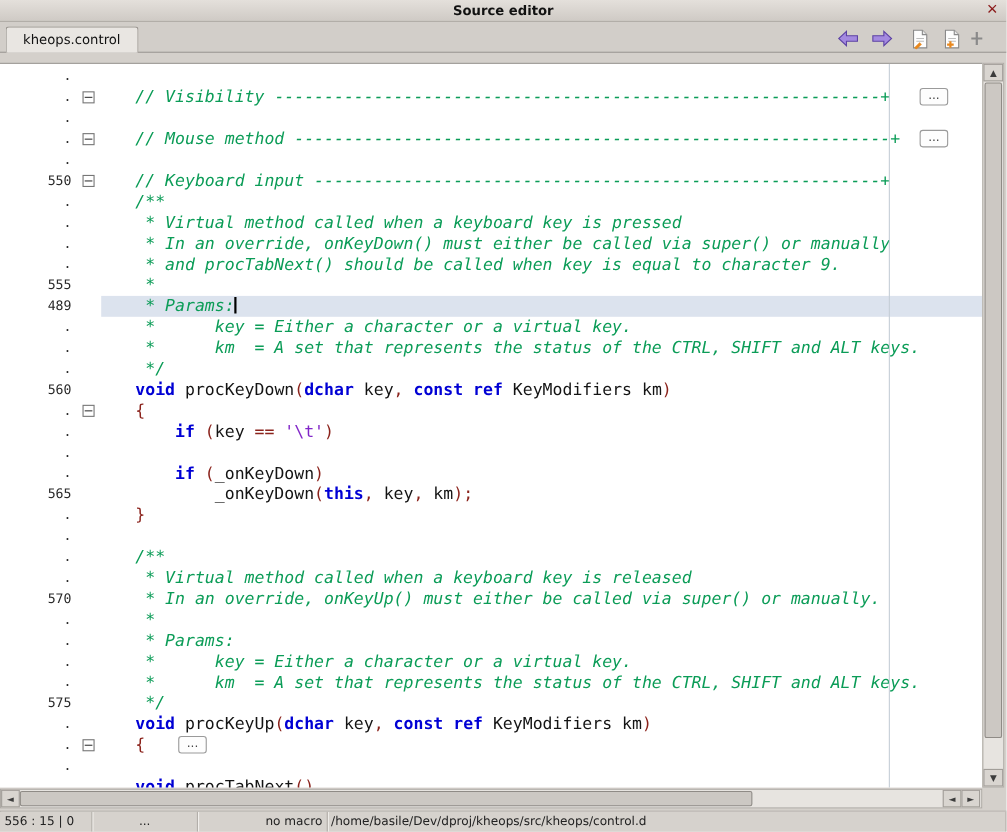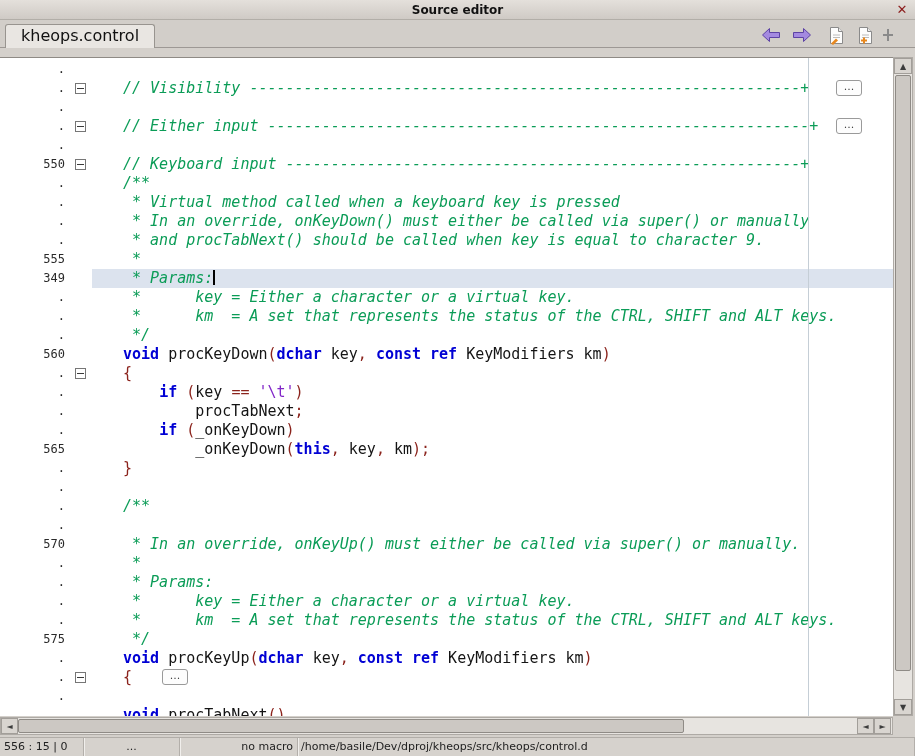--- a/index.html
+++ b/index.html
@@ -12,21 +12,21 @@
     display:flex; align-items:center; justify-content:center; }
   .title { font-size:12px; font-weight:bold; color:#111; }
   .close-btn { position:absolute; right:5px; top:2px; width:16px; height:16px;
     color:#8b1a1a; font-size:13px; font-weight:bold; text-align:center; line-height:16px; cursor:pointer; }
 
   
   .tabbar { position:absolute; top:20px; left:0; width:915px; height:28px;
     background:#d2cec9; border-bottom:1px solid #9d9894; }
   .tab { position:absolute; left:5px; top:4px; height:24px; padding:0 15px;
     background:#e9e6e2; border:1px solid #98948f; border-bottom:none;
-    border-radius:3px 3px 0 0; font-size:16px; line-height:22px; color:#111; cursor:pointer; }
+    border-radius:3px 3px 0 0; font-size:12px; line-height:22px; color:#111; cursor:pointer; }
   .toolbar-btn { position:absolute; top:4px; width:24px; height:22px;
     display:flex; align-items:center; justify-content:center; cursor:pointer; }
 
   
   .editor { position:absolute; top:57px; left:0; width:915px; height:659px; }
   .viewport { position:absolute; left:0; top:0; width:893px; height:659px;
     background:#fff; overflow:hidden; border-top:1px solid #8e8a85; }
   .code-lines { padding-top:2px; }
   .code-row { display:flex; height:19px; }
   .gutter-num { width:70px; flex:none; text-align:right; padding-right:5px;
@@ -148,21 +148,21 @@
         <div class="code-row">
           <div class="gutter-num">.</div>
           <div class="gutter-fold"></div>
           <div class="code-text"></div>
         </div>
         <div class="code-row">
           <div class="gutter-num">.</div>
           <div class="gutter-fold">
             <span class="fold-box"></span>
           </div>
-          <div class="code-text"><span class="tok-cm">// Either input </span><span class="tok-cm">------------------------------------------------------------</span><span class="tok-cm">+</span><span class="ellipsis-box right">...</span></div>
+          <div class="code-text"><span class="tok-cm">// Mouse method </span><span class="tok-cm">------------------------------------------------------------</span><span class="tok-cm">+</span><span class="ellipsis-box right">...</span></div>
         </div>
         <div class="code-row">
           <div class="gutter-num">.</div>
           <div class="gutter-fold"></div>
           <div class="code-text"></div>
         </div>
         <div class="code-row">
           <div class="gutter-num">550</div>
           <div class="gutter-fold">
             <span class="fold-box"></span>
@@ -188,21 +188,21 @@
           <div class="gutter-num">.</div>
           <div class="gutter-fold"></div>
           <div class="code-text"><span class="tok-cm"> * and procTabNext() should be called when key is equal to character 9.</span></div>
         </div>
         <div class="code-row">
           <div class="gutter-num">555</div>
           <div class="gutter-fold"></div>
           <div class="code-text"><span class="tok-cm"> *</span></div>
         </div>
         <div class="code-row current">
-          <div class="gutter-num">349</div>
+          <div class="gutter-num">489</div>
           <div class="gutter-fold"></div>
           <div class="code-text"><span class="tok-cm"> * Params:</span><span class="caret"></span></div>
         </div>
         <div class="code-row">
           <div class="gutter-num">.</div>
           <div class="gutter-fold"></div>
           <div class="code-text"><span class="tok-cm"> *      key = Either a character or a virtual key.</span></div>
         </div>
         <div class="code-row">
           <div class="gutter-num">.</div>
@@ -227,21 +227,20 @@
           <div class="code-text"><span class="tok-sym">{</span></div>
         </div>
         <div class="code-row">
           <div class="gutter-num">.</div>
           <div class="gutter-fold"></div>
           <div class="code-text"><span class="tok-id">    </span><span class="tok-kw">if</span><span class="tok-id"> </span><span class="tok-sym">(</span><span class="tok-id">key </span><span class="tok-sym">==</span><span class="tok-id"> </span><span class="tok-str">'\t'</span><span class="tok-sym">)</span></div>
         </div>
         <div class="code-row">
           <div class="gutter-num">.</div>
           <div class="gutter-fold"></div>
-          <div class="code-text"><span class="tok-id">        procTabNext</span><span class="tok-sym">;</span></div>
         </div>
         <div class="code-row">
           <div class="gutter-num">.</div>
           <div class="gutter-fold"></div>
           <div class="code-text"><span class="tok-id">    </span><span class="tok-kw">if</span><span class="tok-id"> </span><span class="tok-sym">(</span><span class="tok-id">_onKeyDown</span><span class="tok-sym">)</span></div>
         </div>
         <div class="code-row">
           <div class="gutter-num">565</div>
           <div class="gutter-fold"></div>
           <div class="code-text"><span class="tok-id">        _onKeyDown</span><span class="tok-sym">(</span><span class="tok-kw">this</span><span class="tok-sym">,</span><span class="tok-id"> key</span><span class="tok-sym">,</span><span class="tok-id"> km</span><span class="tok-sym">);</span></div>
@@ -257,20 +256,21 @@
           <div class="code-text"></div>
         </div>
         <div class="code-row">
           <div class="gutter-num">.</div>
           <div class="gutter-fold"></div>
           <div class="code-text"><span class="tok-cm">/**</span></div>
         </div>
         <div class="code-row">
           <div class="gutter-num">.</div>
           <div class="gutter-fold"></div>
+          <div class="code-text"><span class="tok-cm"> * Virtual method called when a keyboard key is released</span></div>
         </div>
         <div class="code-row">
           <div class="gutter-num">570</div>
           <div class="gutter-fold"></div>
           <div class="code-text"><span class="tok-cm"> * In an override, onKeyUp() must either be called via super() or manually.</span></div>
         </div>
         <div class="code-row">
           <div class="gutter-num">.</div>
           <div class="gutter-fold"></div>
           <div class="code-text"><span class="tok-cm"> *</span></div>

